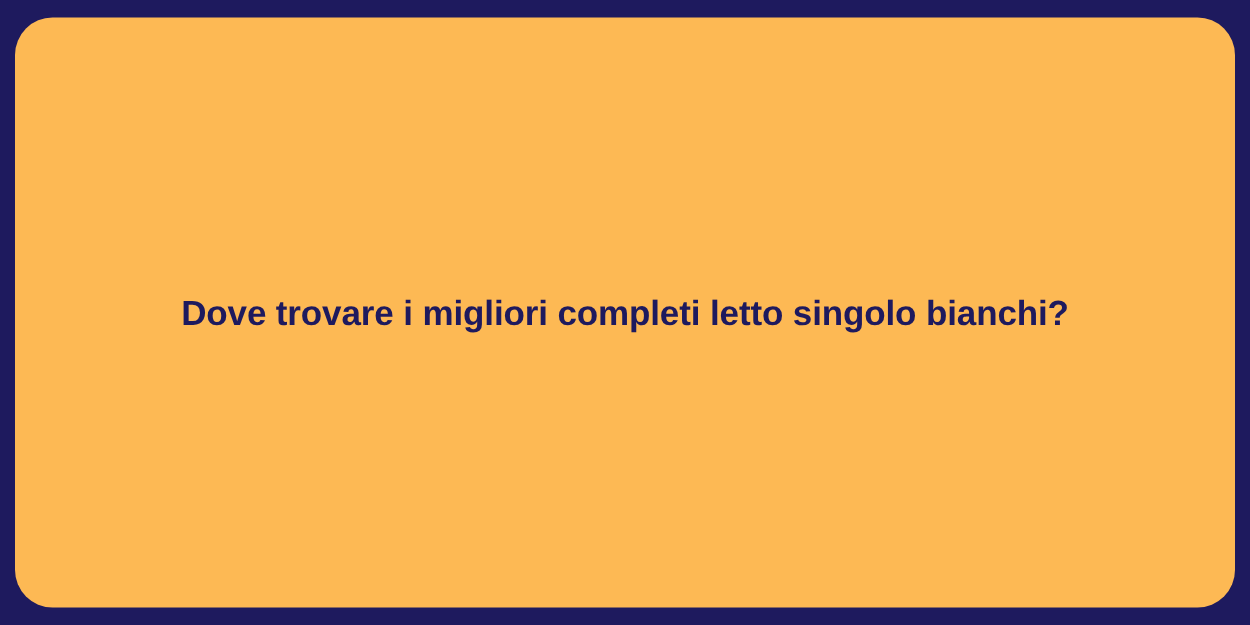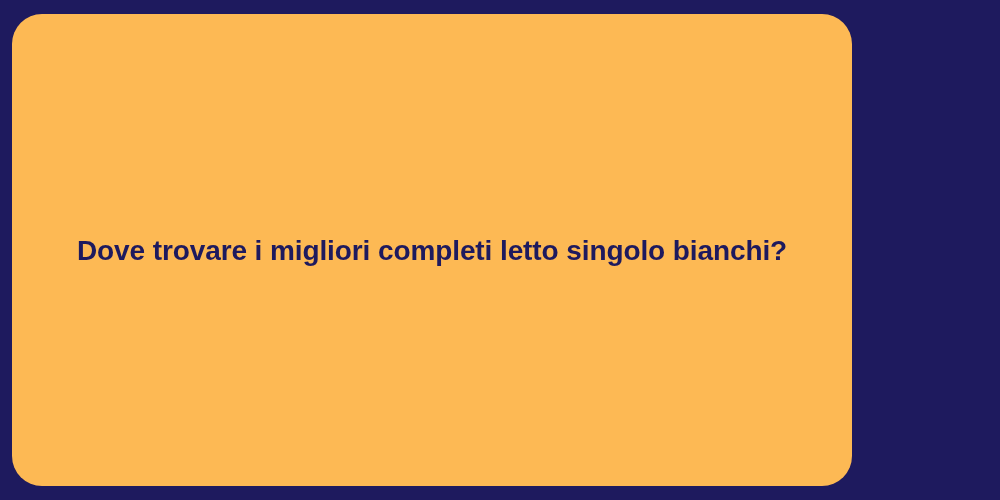--- a/index.html
+++ b/index.html
@@ -19,21 +19,21 @@
     width: 1000px;
     height: 500px;
     background: #1e1a5e;
     box-sizing: border-box;
   }
 
   #card-panel {
     position: absolute;
     left: 12px;
     top: 14px;
-    width: 840px;
+    width: 976px;
     height: 472px;
     background: #fdb954;
     border-radius: 30px;
     display: flex;
     align-items: center;
     justify-content: center;
     box-sizing: border-box;
   }
 
   #headline {

